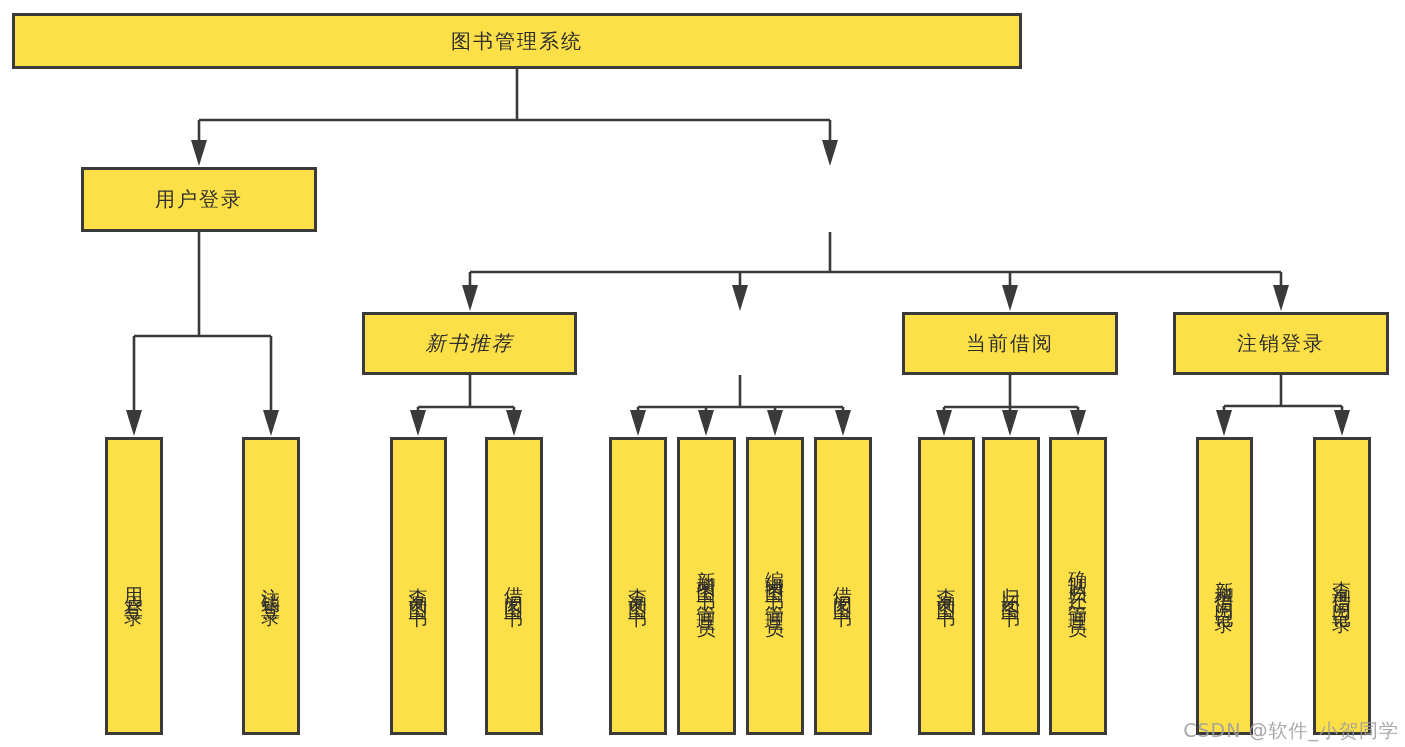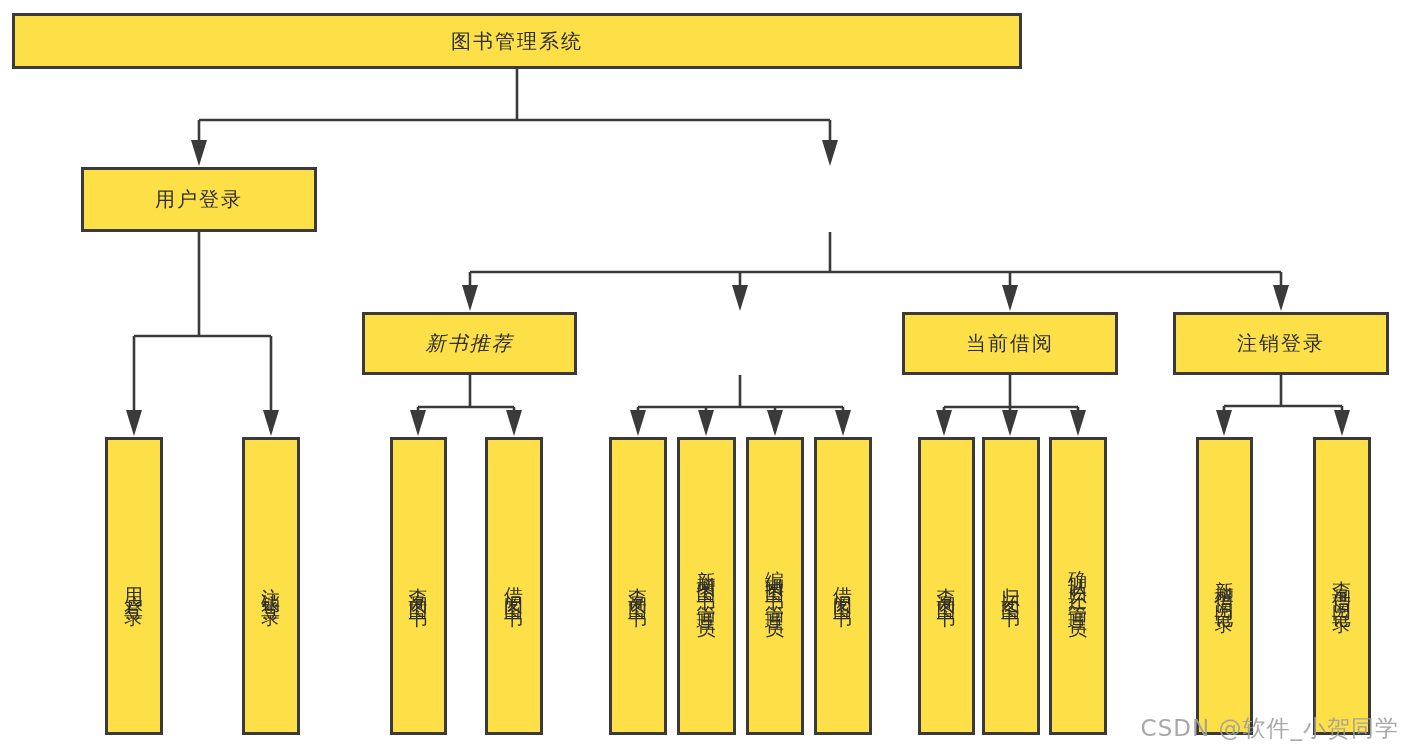--- a/index.html
+++ b/index.html
@@ -42,21 +42,21 @@
     text-orientation: mixed;
     font-size: 19px;
     letter-spacing: 7px;
     line-height: 1;
     white-space: nowrap;
   }
   .watermark {
     position: absolute;
     right: 6px;
     bottom: 3px;
-    font-size: 23px;
+    font-size: 19px;
     color: rgba(158, 158, 158, 0.9);
     letter-spacing: 1px;
     z-index: 3;
     white-space: nowrap;
     margin-left: 39px;
   }
 </style>
 </head>
 <body>
 

